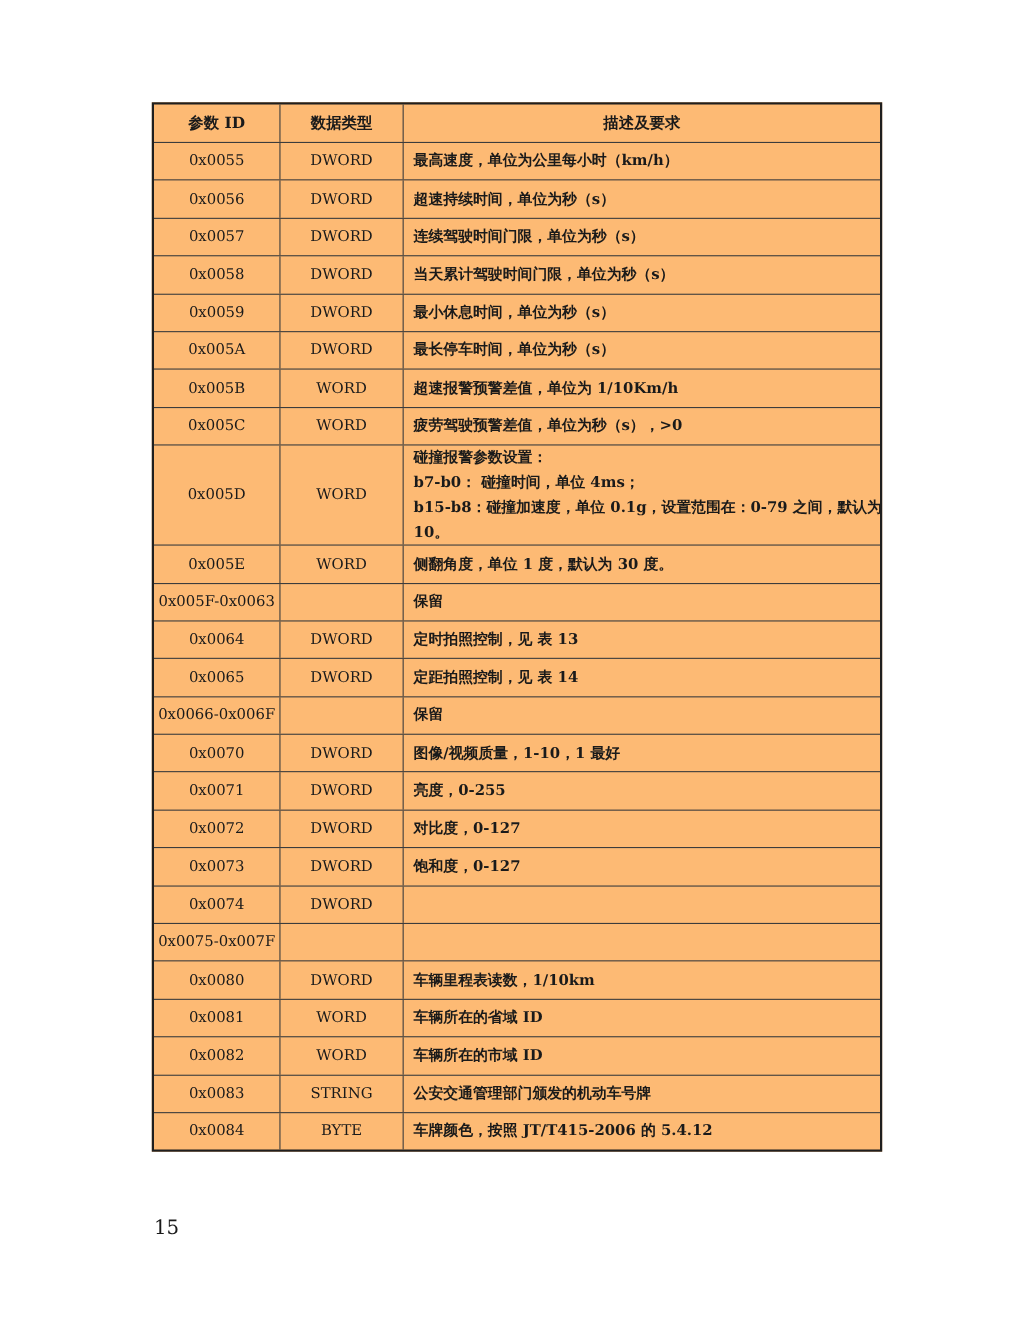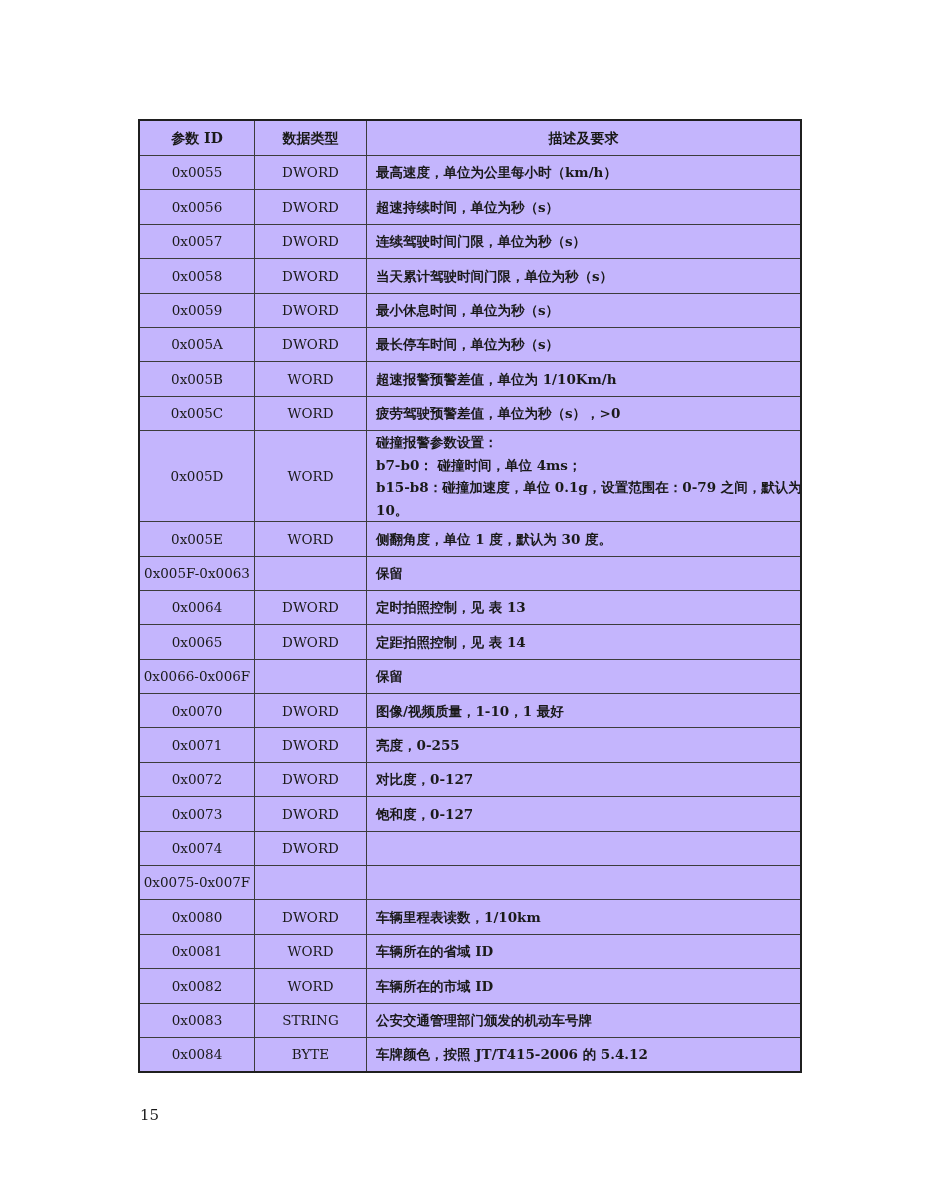--- a/index.html
+++ b/index.html
@@ -12,25 +12,25 @@
     width: 940px;
     height: 1200px;
     background: #ffffff;
     font-family: "DejaVu Serif", "Liberation Serif", serif;
     color: #1a1a1a;
     overflow: hidden;
   }
   .param-table {
     position: absolute;
     left: 138px;
-    top: 119px;
+    top: 93px;
     width: 664px;
     box-sizing: border-box;
     border: 2px solid #1f1f1f;
-    background: #c4b5fd;
+    background: #fdba74;
   }
   .row {
     display: flex;
     align-items: stretch;
     border-bottom: 1px solid #3c3c3c;
     min-height: 33.4px;
   }
   .row:last-child {
     border-bottom: none;
   }
@@ -82,21 +82,21 @@
   .header-row .cell-desc {
     align-items: center;
     justify-content: center;
     padding-left: 0;
     padding-right: 0;
   }
   .page-number {
     position: absolute;
     left: 140px;
     top: 1106px;
-    font-size: 15px;
+    font-size: 18px;
     color: #1a1a1a;
   }
 </style>
 </head>
 <body>
 
 <div class="page">
 
   <div class="param-table">
     <div class="row header-row">

